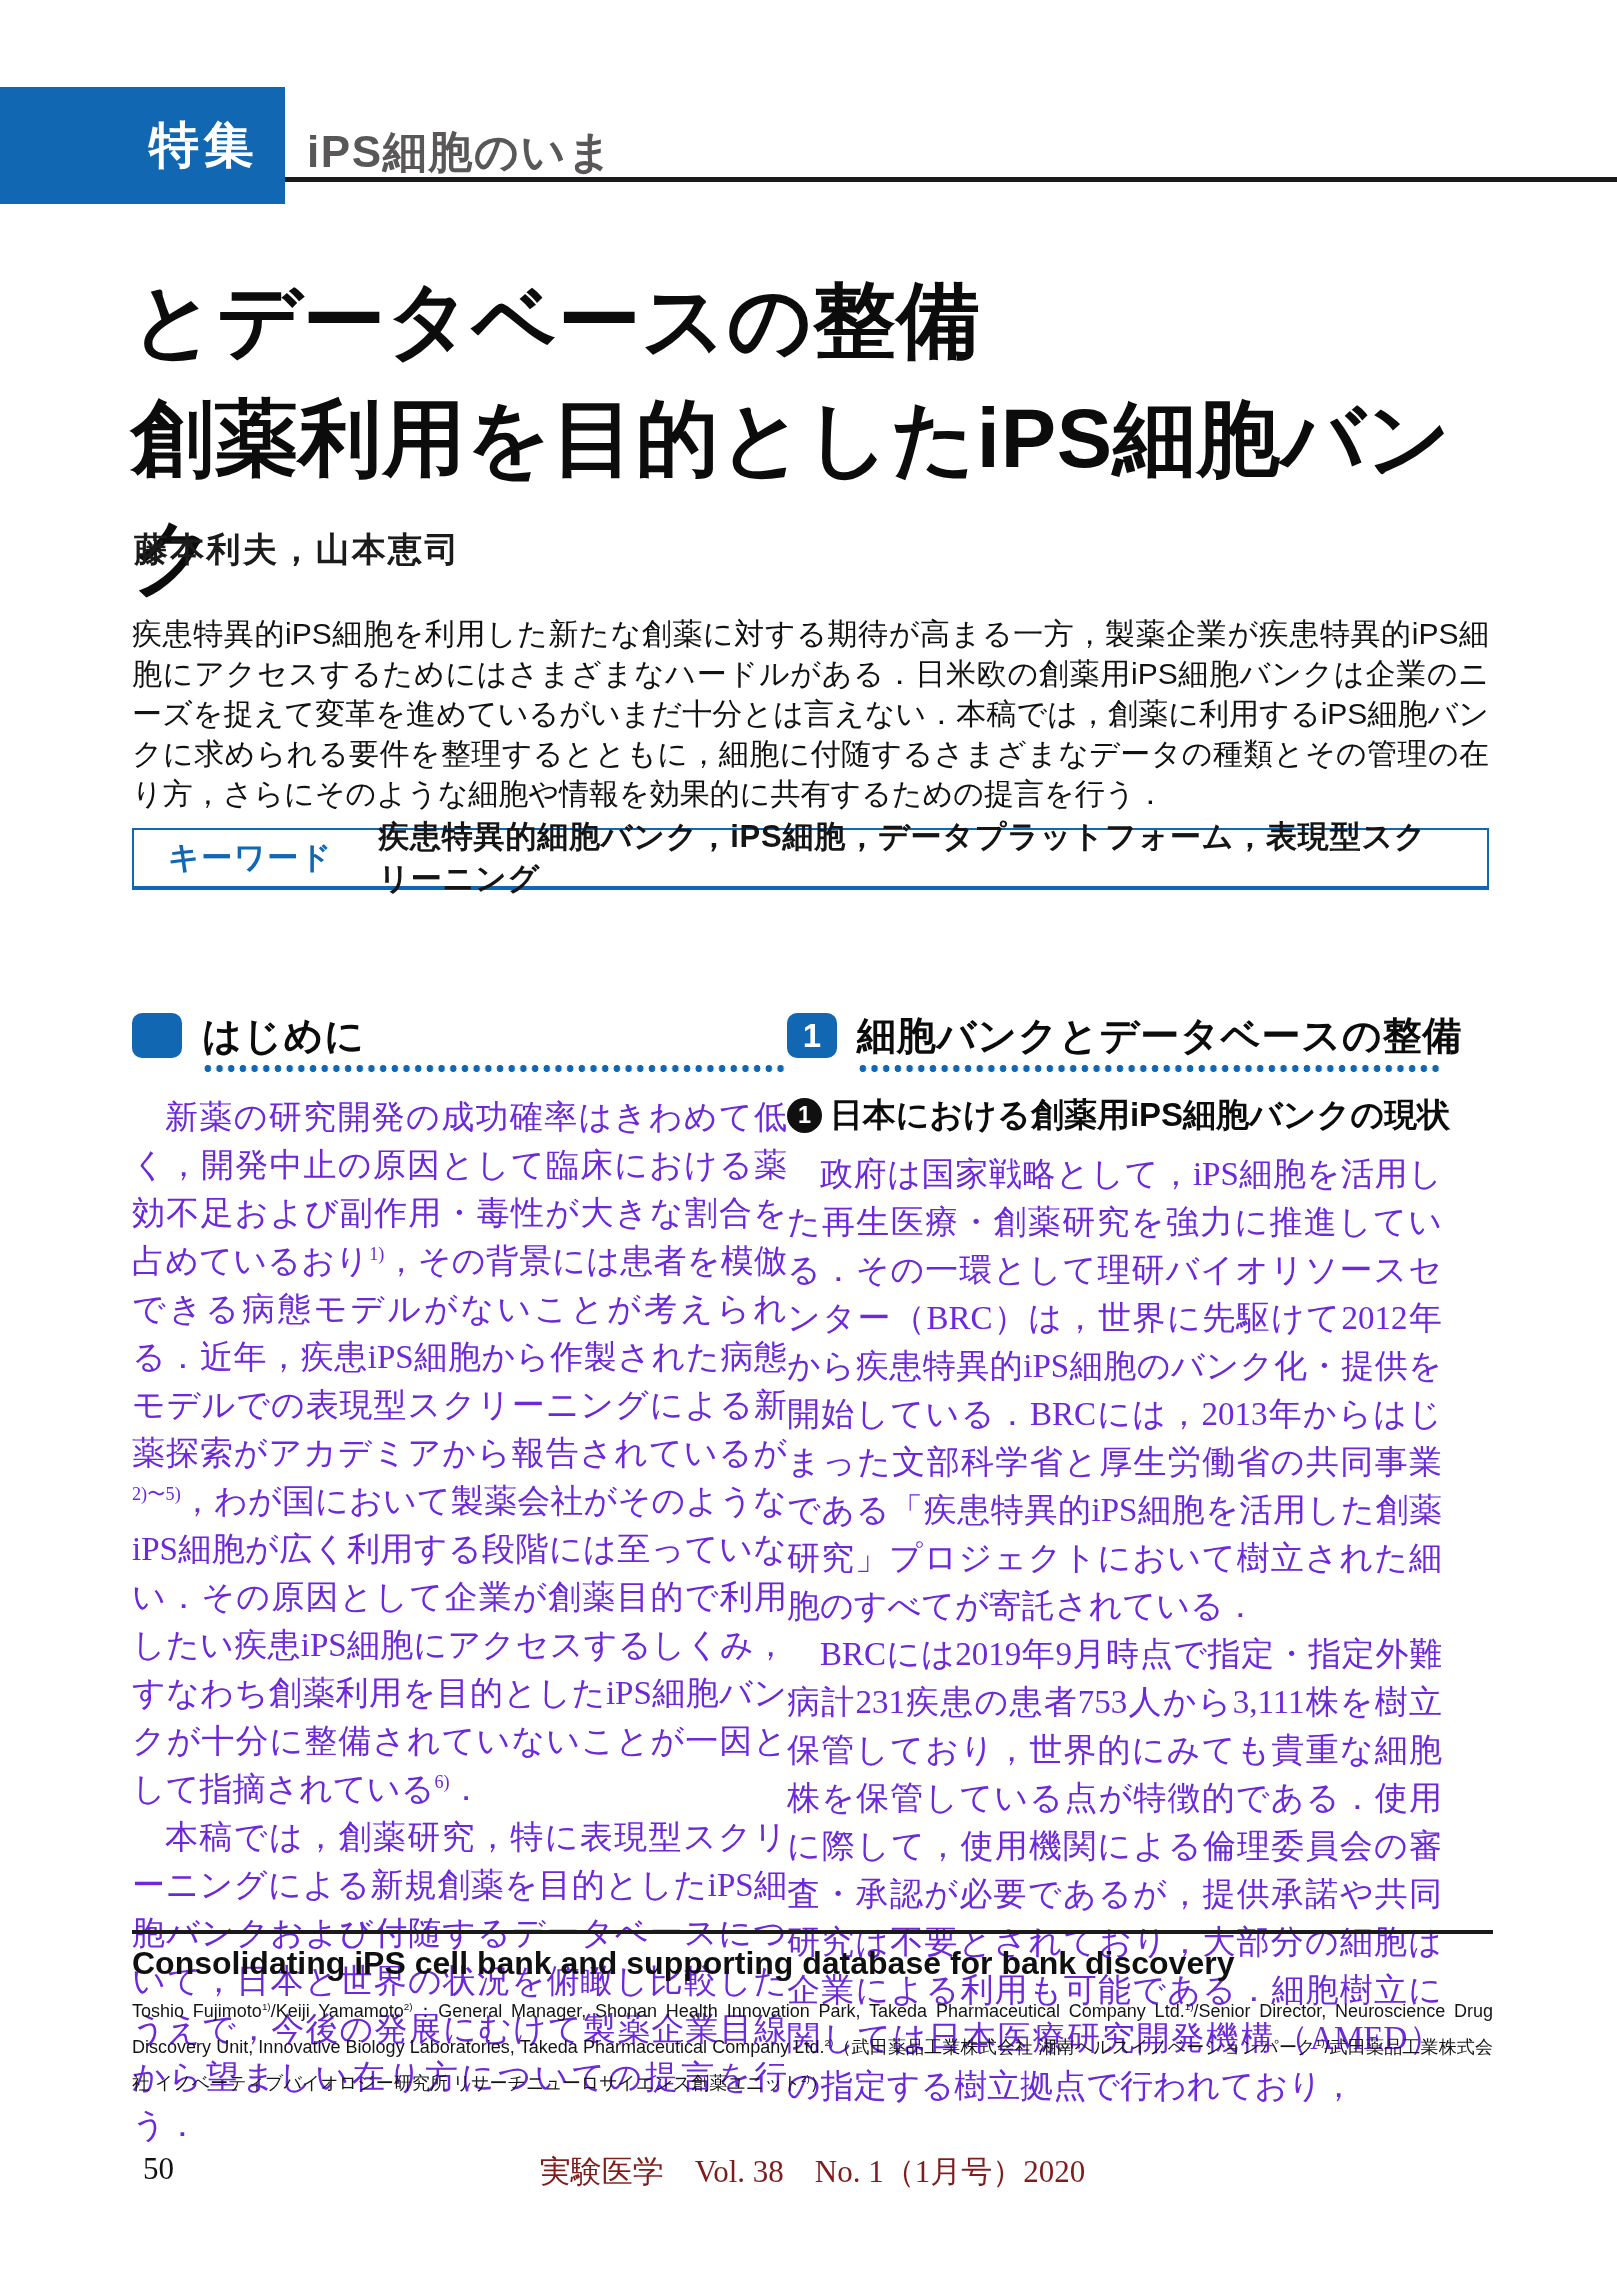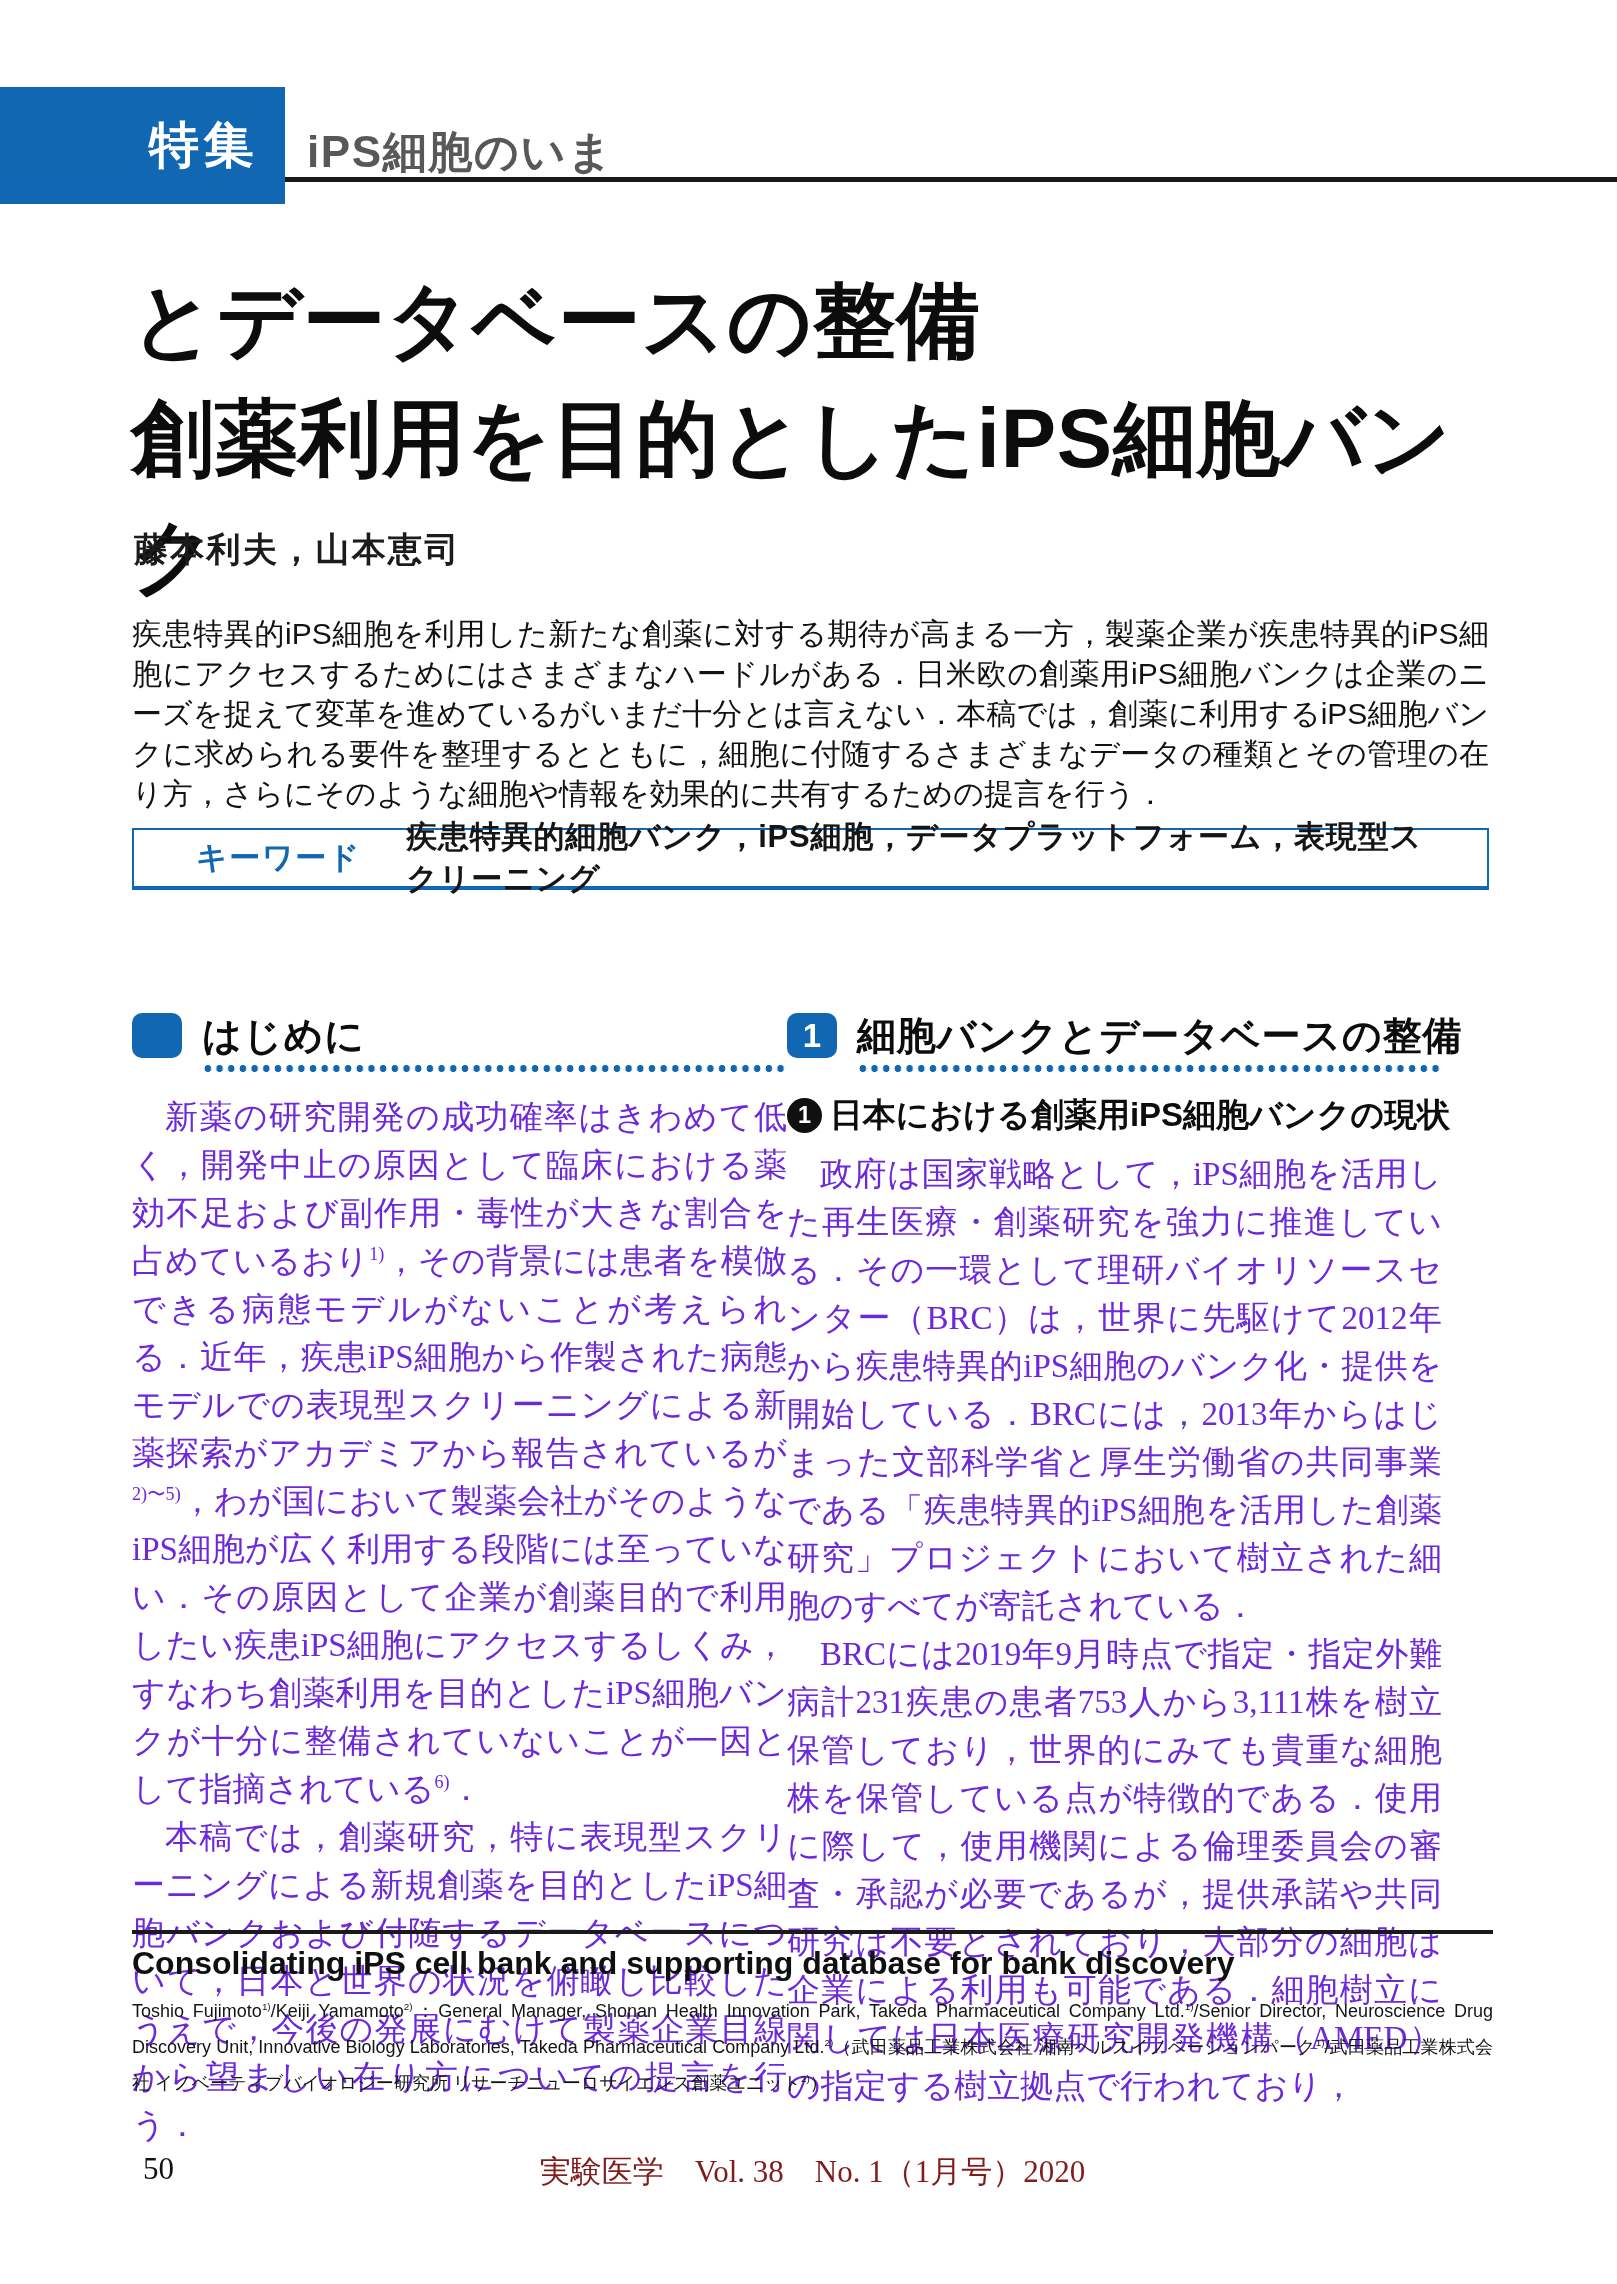--- a/index.html
+++ b/index.html
@@ -42,21 +42,21 @@
     font-size:30px;line-height:40px;text-align:justify;color:#121212;
   }
   
   .keywords-box{
     position:absolute;left:132px;top:828px;width:1357px;height:62px;box-sizing:border-box;
     border:2.3px solid var(--accent);border-bottom-width:4.7px;
     display:flex;align-items:center;padding:0 34px;gap:45px;background:#fff;
   }
   .keywords-label{
     font-family:"Liberation Sans","DejaVu Sans",sans-serif;font-weight:bold;
-    font-size:31px;color:var(--accent);letter-spacing:1.6px;flex:none;margin-left:28px;
+    font-size:31px;color:var(--accent);letter-spacing:1.6px;flex:none;
   }
   .keywords-text{
     font-family:"Liberation Sans","DejaVu Sans",sans-serif;font-weight:bold;
     font-size:31px;color:#151515;letter-spacing:0.8px;
   }
   
   .columns{position:absolute;left:132px;top:1013px;width:1361px;display:flex;}
   .col{width:655px;flex:none;}
   .sec-heading{display:flex;align-items:flex-start;margin:0 0 20px 0;}
   .sq{

